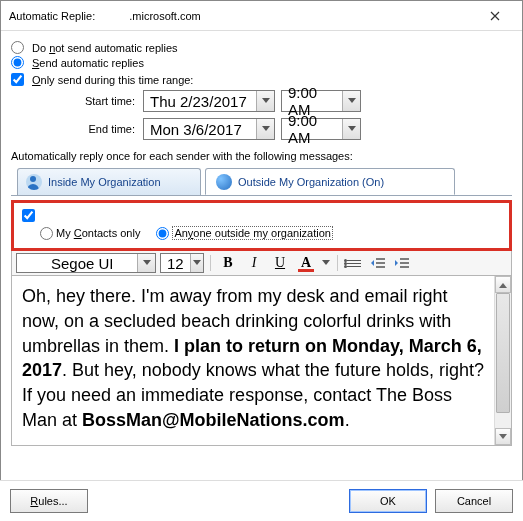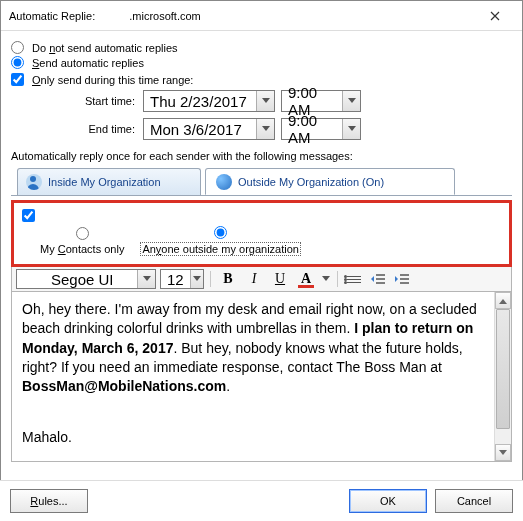--- a/index.html
+++ b/index.html
@@ -97,21 +97,21 @@
   .tab .icon.person::before{content:"";position:absolute;top:2px;left:4px;width:6px;height:6px;border-radius:50%;background:#2a72c4;}
   .tab .icon.person::after{content:"";position:absolute;bottom:-2px;left:1px;width:12px;height:8px;border-radius:6px 6px 0 0;background:#2a72c4;}
 
   .redbox {
     border: 3px solid #d93025;
     padding: 6px 8px 8px 8px;
     margin-top: 4px;
     background:#fff;
   }
   .redbox .inner-radio { display:flex; align-items:center; gap:16px; margin-left:18px; margin-top:4px;}
-  .inner-radio label{display:flex;align-items:center;gap:3px;flex-direction:column;}
+  .inner-radio label{display:flex;align-items:center;gap:3px;}
   .inner-radio input{margin:0;}
 
   .toolbar {
     display: flex; align-items: center; gap: 4px;
     border: 1px solid #b5b5b5; 
     border-top:none;
     padding: 2px 4px;
     background: #f6f6f6;
   }
   .toolbar .font-combo { width:140px; height:20px;padding-left:28px;}
@@ -133,21 +133,21 @@
   .tb-list{width:20px;height:20px;display:flex;flex-direction:column;justify-content:center;gap:2px;padding:3px;cursor:pointer;}
   .tb-list .ln{height:1px;background:#555;position:relative;}
   .tb-list .ln::before{content:"";position:absolute;left:-3px;top:-1px;width:3px;height:3px;background:#555;border-radius:50%;}
   .tb-indent{width:20px;height:20px;display:flex;align-items:center;justify-content:center;cursor:pointer;}
   .tb-indent svg{width:14px;height:12px;}
 
   .editor-wrap{position:relative;border:1px solid #b5b5b5;border-top:none;height:170px;display:flex;}
   .editor {
     flex:1;
     padding: 8px 10px;
-    font-size: 14px;
+    font-size: 18px;
     line-height: 1.38;
     overflow: hidden;
     font-family: "Segoe UI", sans-serif;
   }
   .editor p{margin:0 0 6px 0;}
   .editor .b{font-weight:bold;}
   .scrollbar{width:17px;background:#f0f0f0;border-left:1px solid #ddd;display:flex;flex-direction:column;}
   .sb-btn{height:17px;background:linear-gradient(#fdfdfd,#e3e3e3);border:1px solid #bcbcbc;display:flex;align-items:center;justify-content:center;}
   .sb-track{flex:1;position:relative;}
   .sb-thumb{position:absolute;top:0;left:1px;right:1px;height:120px;background:linear-gradient(#e8e8e8,#cfcfcf);border:1px solid #b0b0b0;border-radius:1px;}

